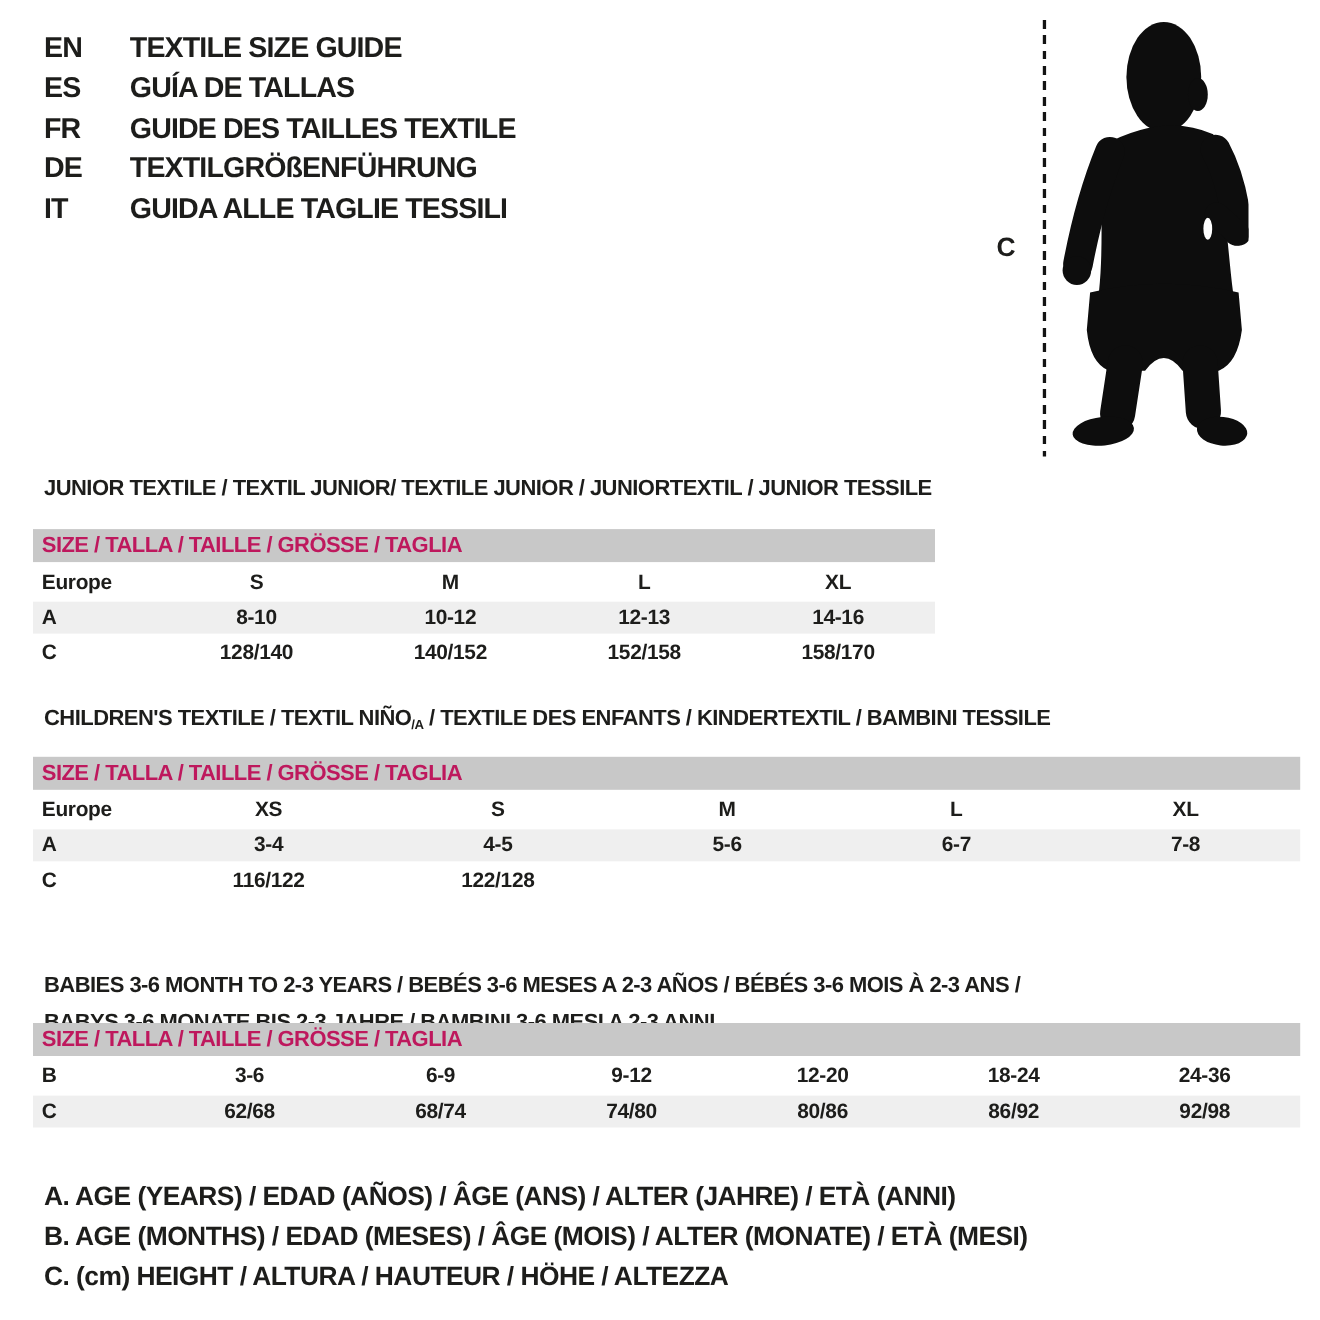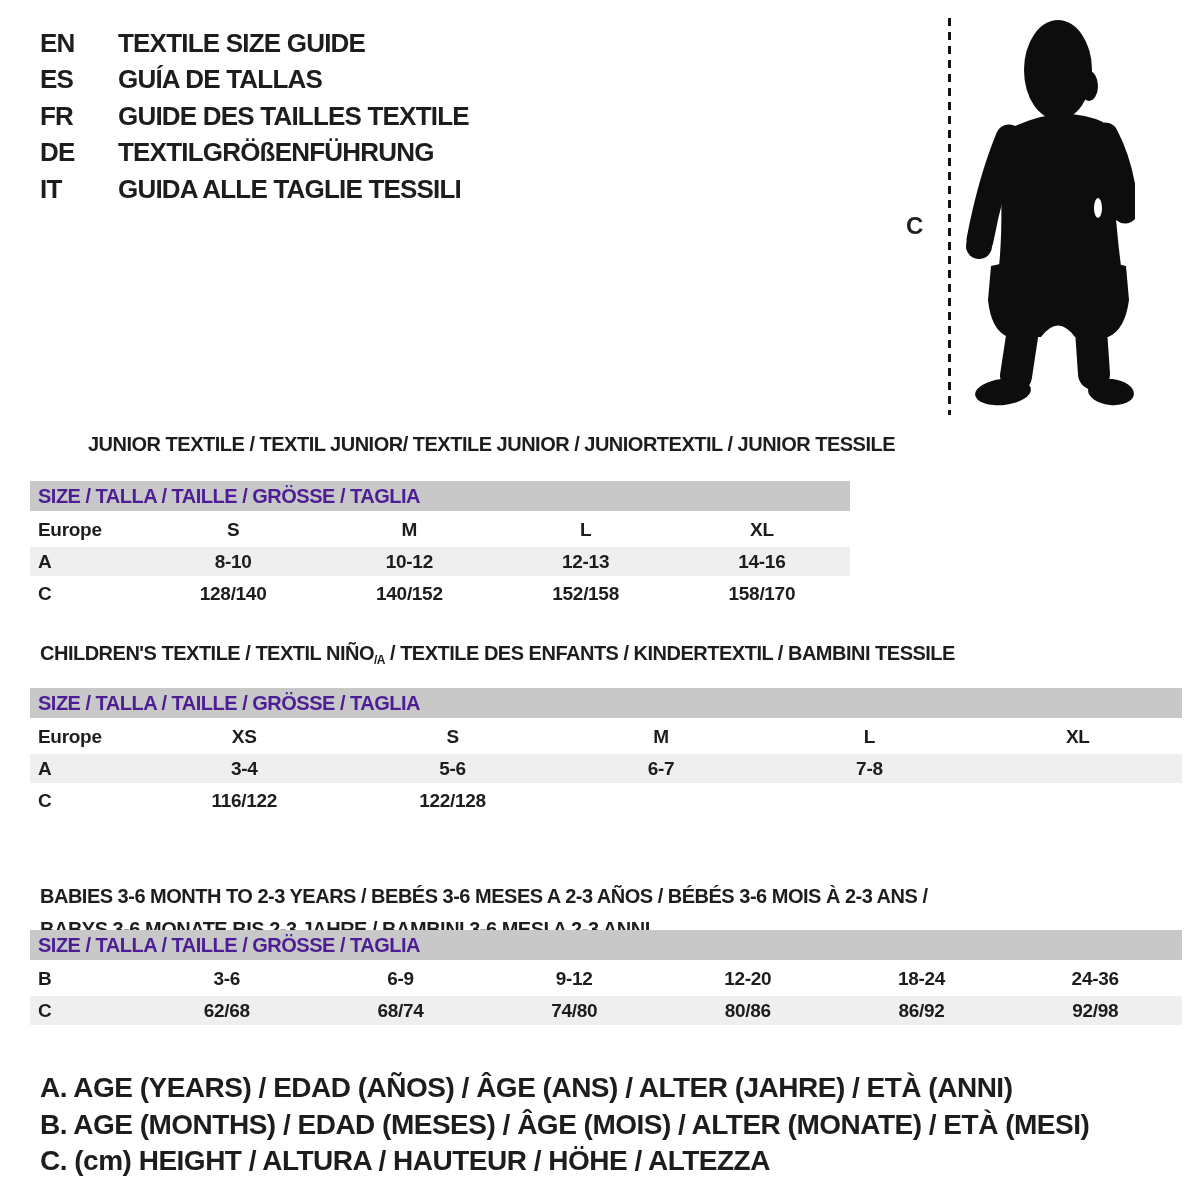--- a/index.html
+++ b/index.html
@@ -22,38 +22,38 @@
     background-image:repeating-linear-gradient(to bottom,#131313 0px,#131313 8px,transparent 8px,transparent 14px); }
   .c-label { left:906px; top:212px; font-size:24px; font-weight:700; }
   .silhouette { left:963px; top:14px; }
 
   
   .section-title { font-size:20px; font-weight:700; letter-spacing:-0.5px; white-space:nowrap; }
   .sub-a { font-size:12px; vertical-align:-4px; font-weight:700; }
   .title-line { line-height:33px; }
 
   
-  .size-bar { background:#c8c8c8; color:#4c1d95; height:30px; line-height:30px;
+  .size-bar { background:#c8c8c8; color:#be185d; height:30px; line-height:30px;
     padding-left:8px; font-size:20px; font-weight:700; letter-spacing:-0.5px; margin-bottom:4px; }
   .t-row { display:grid; height:29px; line-height:29px; margin-bottom:3px;
     font-size:19px; font-weight:700; letter-spacing:-0.3px; }
   .junior  .t-row { grid-template-columns:115px repeat(4,1fr); }
   .children .t-row { grid-template-columns:110px repeat(5,1fr); }
   .babies  .t-row { grid-template-columns:110px repeat(6,1fr); }
   .t-row .cell { text-align:center; }
   .t-row .row-label { text-align:left; padding-left:8px; }
   .t-row.shaded { background:#efefef; }
 
   .tbl-junior   { left:30px; top:481px; width:820px; }
   .tbl-children { left:30px; top:688px; width:1152px; }
   .tbl-babies   { left:30px; top:930px; width:1152px; }
 
   
   .legend { left:40px; top:1070px; }
-  .legend-line { font-size:28px; font-weight:700; letter-spacing:-0.5px;
+  .legend-line { font-size:24px; font-weight:700; letter-spacing:-0.5px;
     line-height:36.5px; white-space:nowrap; }
 </style>
 </head>
 <body>
 
 <div class="abs lang-block">
   <div class="lang-row">
     <span class="lang-code">EN</span>
     <span>TEXTILE SIZE GUIDE</span>
   </div>
@@ -90,21 +90,21 @@
       <ellipse cx="135" cy="194" rx="4" ry="10" fill="#ffffff"></ellipse>
       <path d="M 28 252 Q 95 236 163 252 L 166 286 Q 162 316 145 323 L 112 323 Q 95 300 78 323 L 45 323 Q 28 316 25 286 Z"></path>
       <path d="M 60 316 L 53 362" stroke="#0d0d0d" stroke-width="32" fill="none" stroke-linecap="round"></path>
       <path d="M 128 316 L 131 360" stroke="#0d0d0d" stroke-width="32" fill="none" stroke-linecap="round"></path>
       <ellipse cx="40" cy="378" rx="28" ry="13" transform="rotate(-6 40 378)"></ellipse>
       <ellipse cx="148" cy="378" rx="23" ry="13" transform="rotate(6 148 378)"></ellipse>
     </g>
   </svg>
 </div>
 
-<div class="abs section-title" style="left:40px; top:433px;margin-left:48px;">JUNIOR TEXTILE / TEXTIL JUNIOR/ TEXTILE JUNIOR / JUNIORTEXTIL / JUNIOR TESSILE</div>
+<div class="abs section-title" style="left:40px; top:433px;">JUNIOR TEXTILE / TEXTIL JUNIOR/ TEXTILE JUNIOR / JUNIORTEXTIL / JUNIOR TESSILE</div>
 <div class="abs junior tbl-junior">
   <div class="size-bar">SIZE / TALLA / TAILLE / GRÖSSE / TAGLIA</div>
   <div class="t-row">
     <div class="row-label">Europe</div>
     <div class="cell">S</div>
     <div class="cell">M</div>
     <div class="cell">L</div>
     <div class="cell">XL</div>
   </div>
   <div class="t-row shaded">
@@ -130,20 +130,21 @@
     <div class="row-label">Europe</div>
     <div class="cell">XS</div>
     <div class="cell">S</div>
     <div class="cell">M</div>
     <div class="cell">L</div>
     <div class="cell">XL</div>
   </div>
   <div class="t-row shaded">
     <div class="row-label">A</div>
     <div class="cell">3-4</div>
+    <div class="cell">4-5</div>
     <div class="cell">5-6</div>
     <div class="cell">6-7</div>
     <div class="cell">7-8</div>
   </div>
   <div class="t-row">
     <div class="row-label">C</div>
     <div class="cell">116/122</div>
     <div class="cell">122/128</div>
   </div>
 </div>

